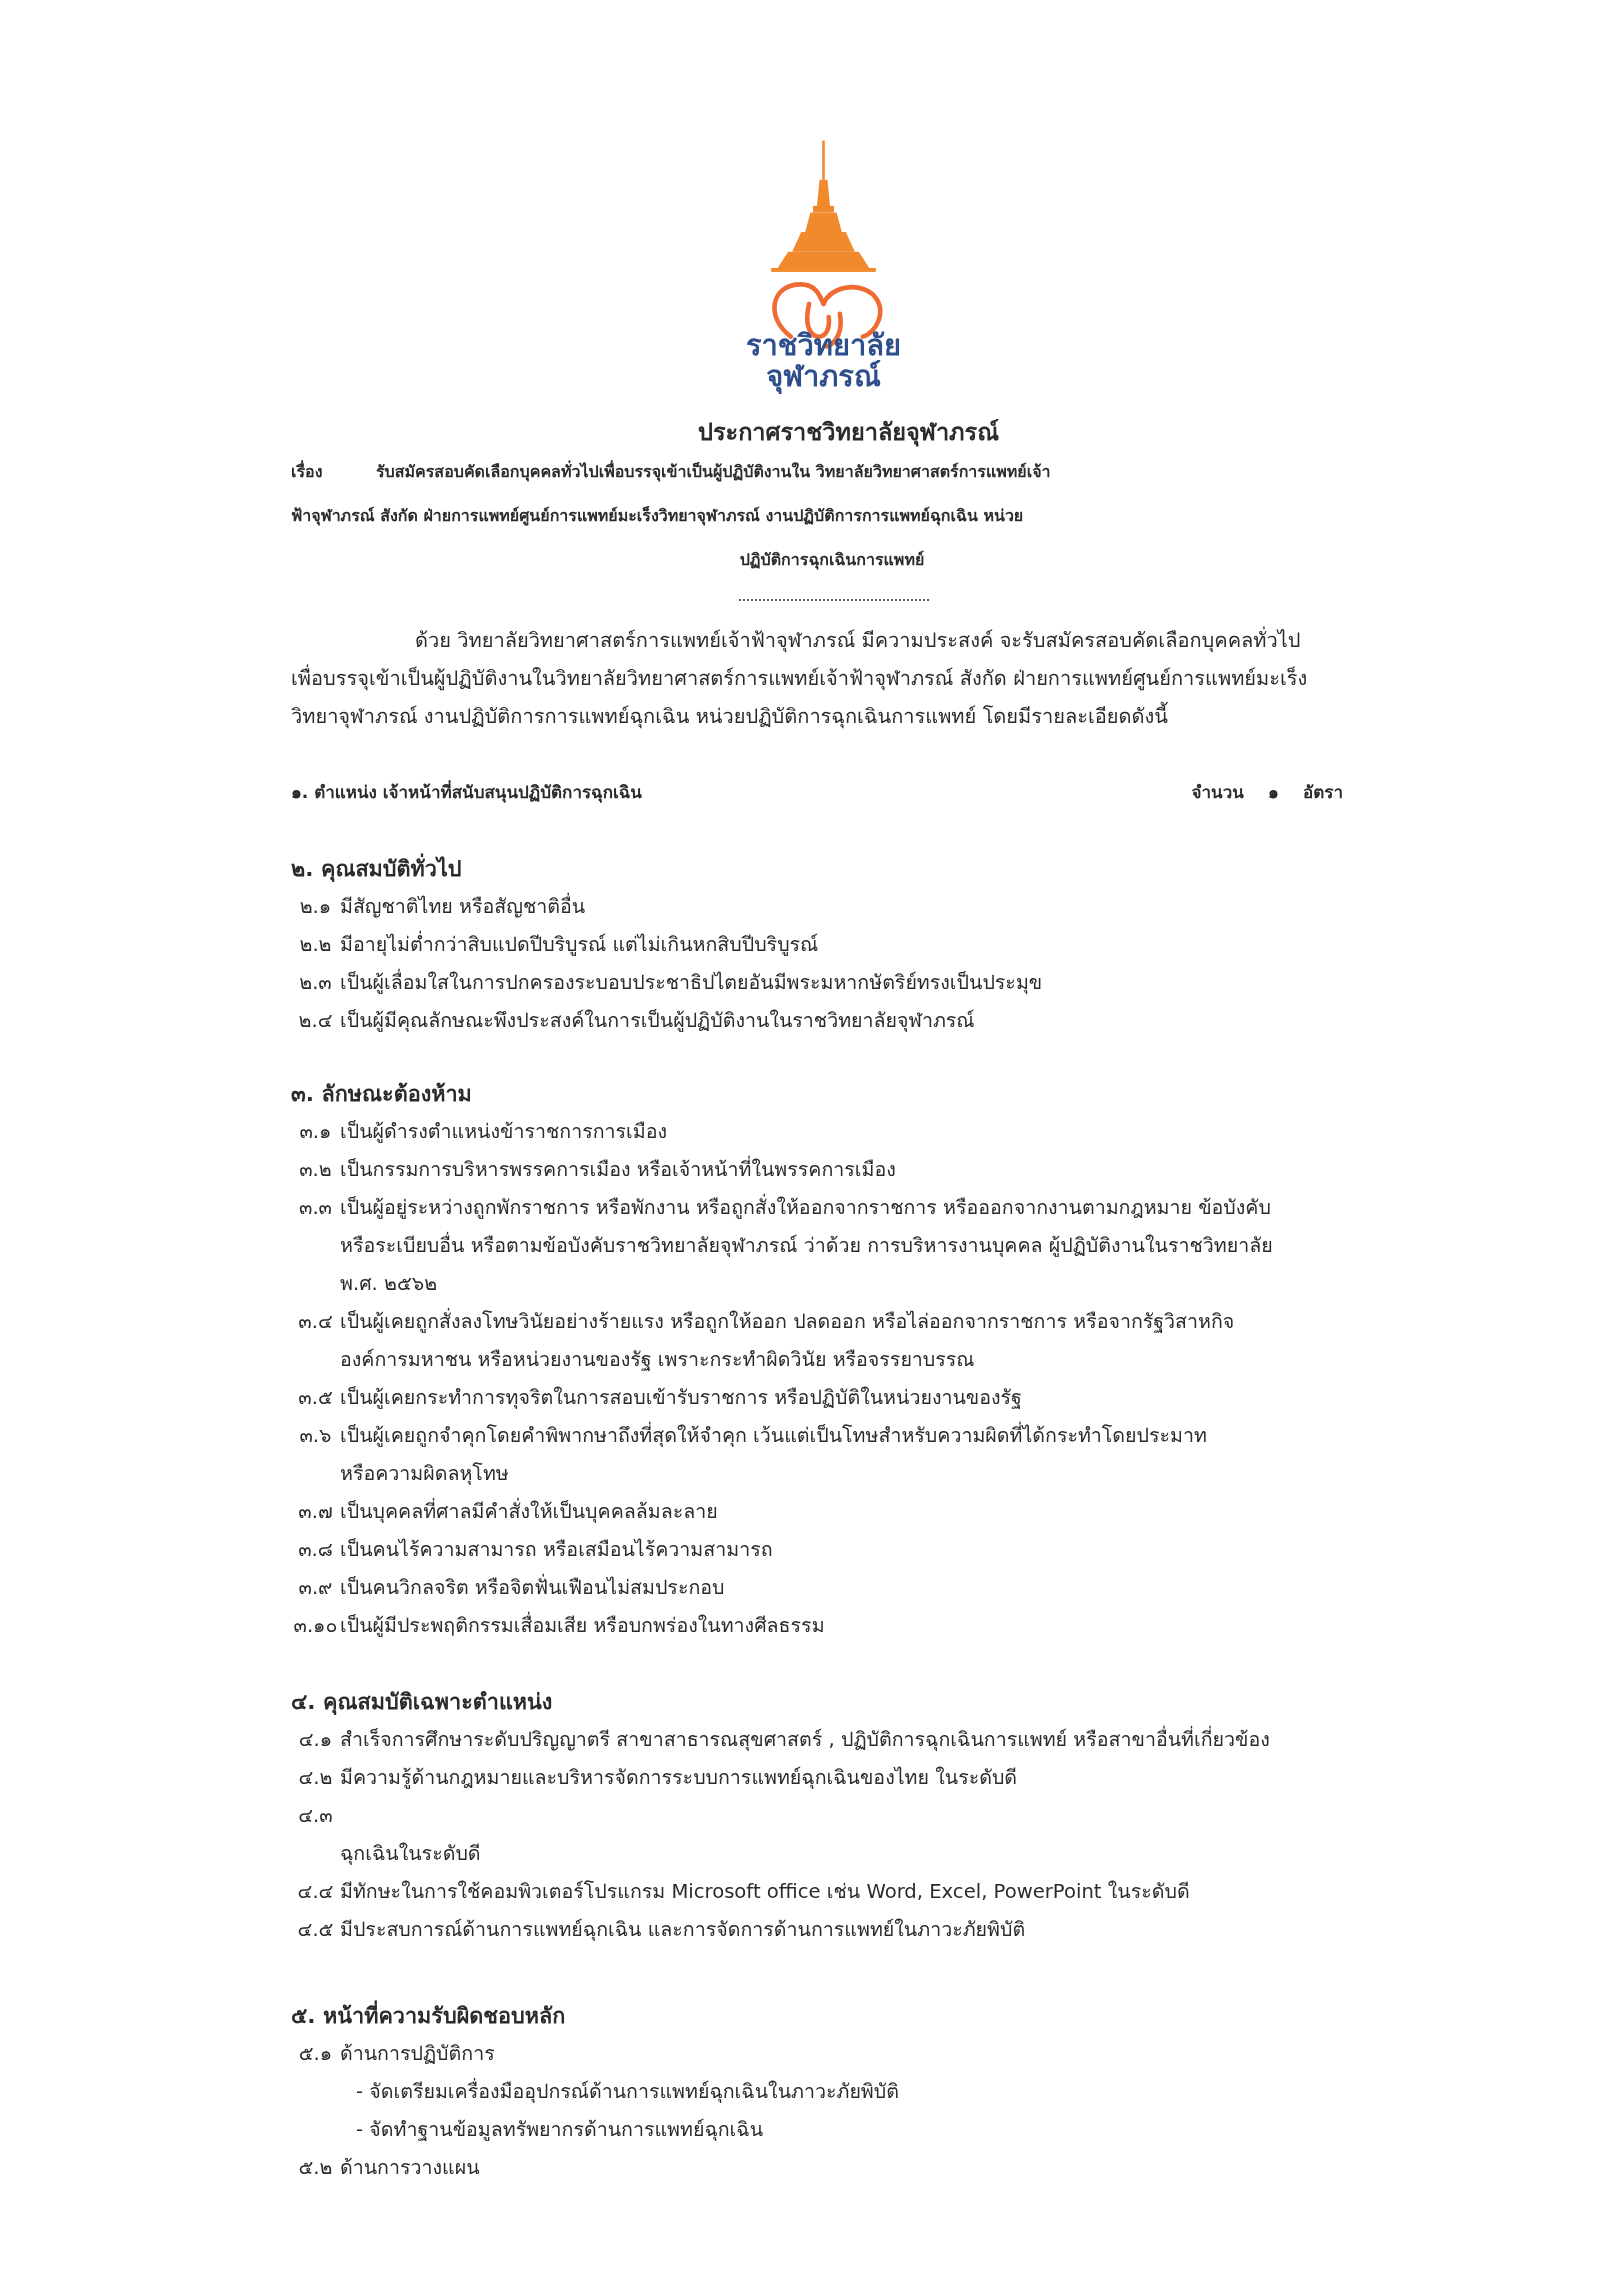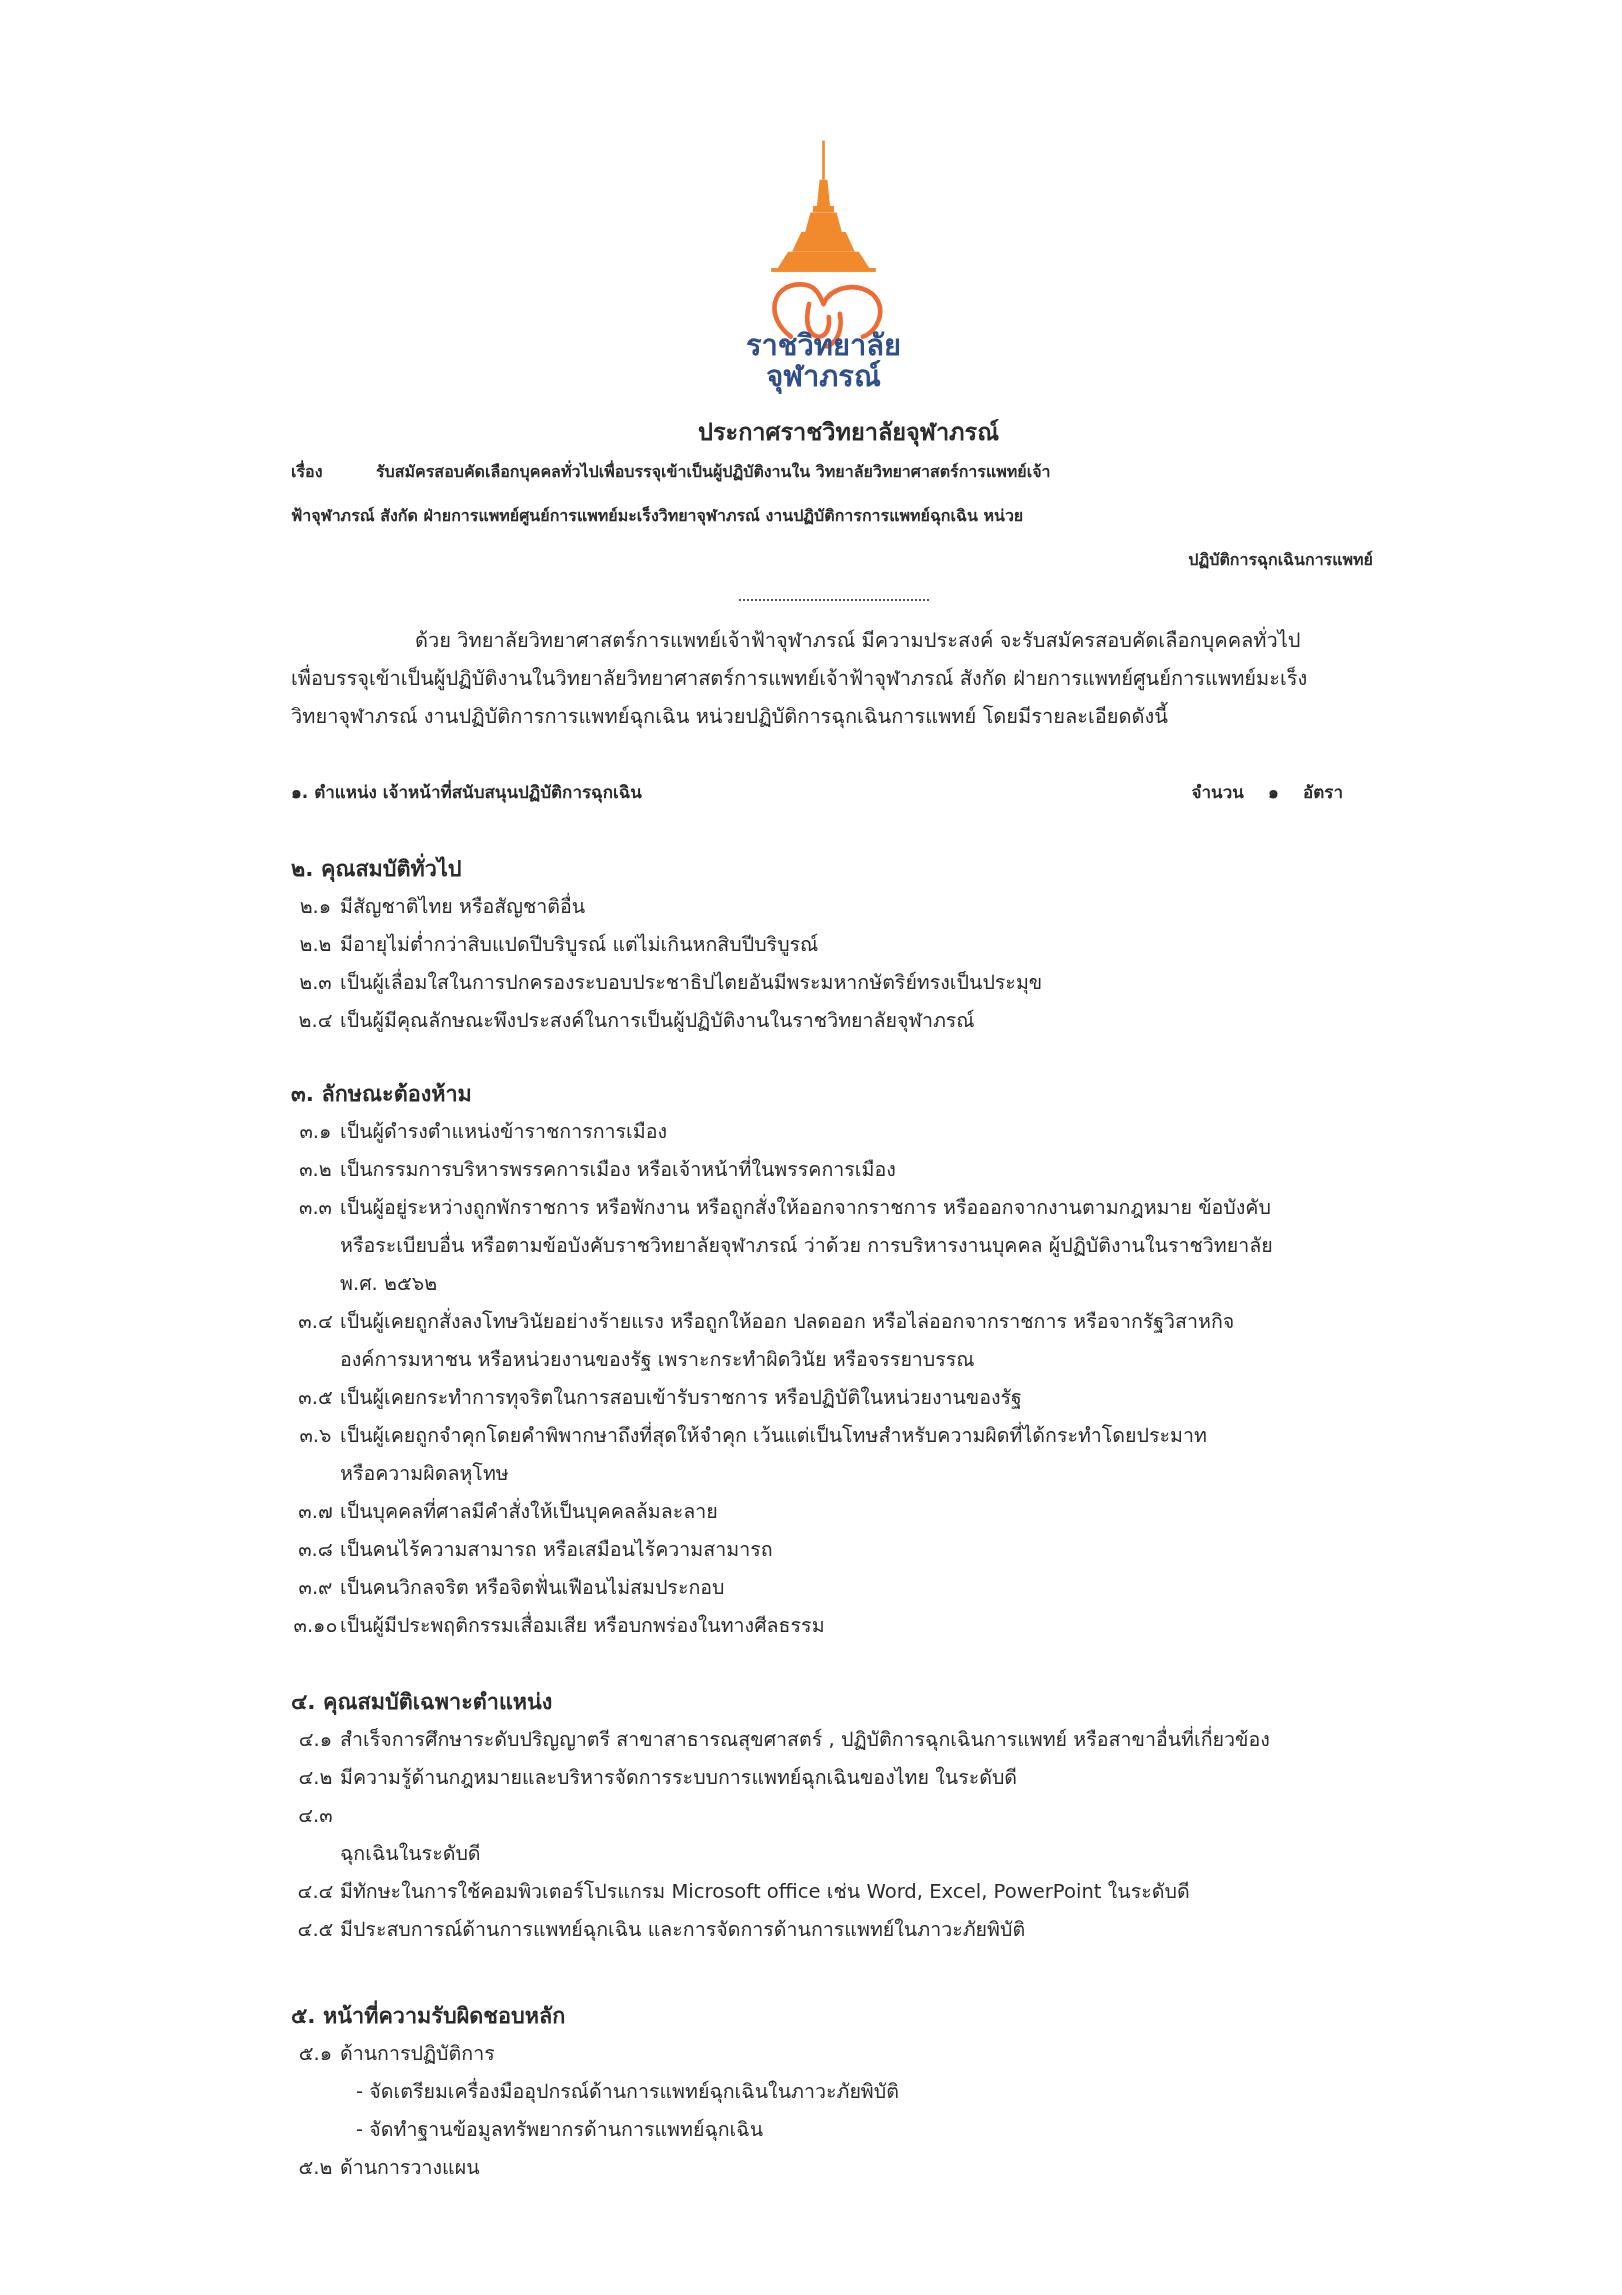--- a/index.html
+++ b/index.html
@@ -9,21 +9,21 @@
     color: #2b2b2b;
   }
   .logo { position: absolute; left: 745px; top: 134px; width: 157px; height: 268px; }
   .logo-text { position: absolute; left: 706px; width: 235px; text-align: center; color: #2e4f8c; font-weight: bold; font-size: 29px; line-height: 31px; }
   .logo-text.l1 { top: 330px; }
   .logo-text.l2 { top: 361px; }
   .title { position: absolute; left: 0; width: 1623px; text-align: center; font-weight: bold; font-size: 23.5px; top: 413px; padding-left: 37px; }
   .subject { position: absolute; left: 291px; width: 1082px; font-weight: bold; font-size: 16px; line-height: 44px; top: 450px; }
   .subject .lbl { display: inline-block; width: 85px; }
   .subject-line { white-space: nowrap; }
-  .subject-line.center { text-align: right; }
+  .subject-line.center { text-align: center; }
   .dots { position: absolute; left: 739px; top: 592px; width: 190px; border-bottom: 2px dotted #555; height: 6.5px; }
   .intro { position: absolute; left: 291px; width: 1085px; font-size: 20px; line-height: 38px; top: 621px; }
   .intro .line { white-space: nowrap; }
   .intro .first { padding-left: 124px; }
   .pos { position: absolute; left: 291px; width: 1052px; top: 778px; font-weight: bold; font-size: 17px; display: flex; justify-content: space-between; }
   .pos .right span { margin-left: 18.3px; }
   .section { position: absolute; left: 291px; width: 1098px; }
   .section h2 { margin: 0; font-size: 21.6px; font-weight: bold; line-height: 38px; }
   .item { font-size: 19.6px; line-height: 38px; display: flex; }
   .item .num { width: 49px; flex: none; text-align: center; }

